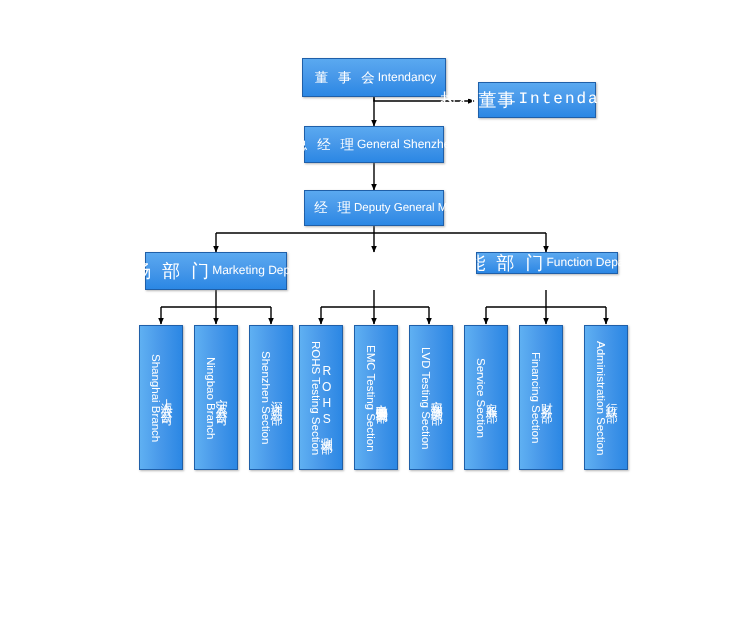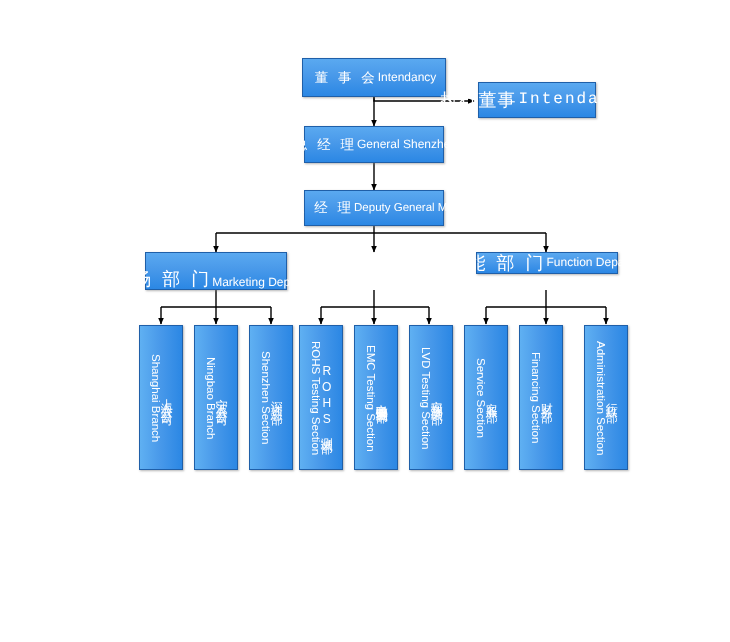--- a/index.html
+++ b/index.html
@@ -163,21 +163,21 @@
   <div class="node lvl1" style="left:304px; top:126px; width:140px; height:37px;">
     <span class="cn">总 经 理</span>
     <span class="en">General Shenzhen</span>
   </div>
 
   <div class="node lvl1" style="left:304px; top:190px; width:140px; height:36px;">
     <span class="cn">副 总 经 理</span>
     <span class="en" style="font-size:11.5px;">Deputy General Manager</span>
   </div>
 
-  <div class="node" style="left:145px; top:252px; width:142px; height:38px;align-items:flex-end;">
+  <div class="node" style="left:145px; top:252px; width:142px; height:38px;">
     <span class="cn">市 场 部 门</span>
     <span class="en">Marketing Department</span>
   </div>
 
 
   <div class="node" style="left:476px; top:252px; width:142px; height:22px;">
     <span class="cn">职 能 部 门</span>
     <span class="en">Function Department</span>
   </div>
 

